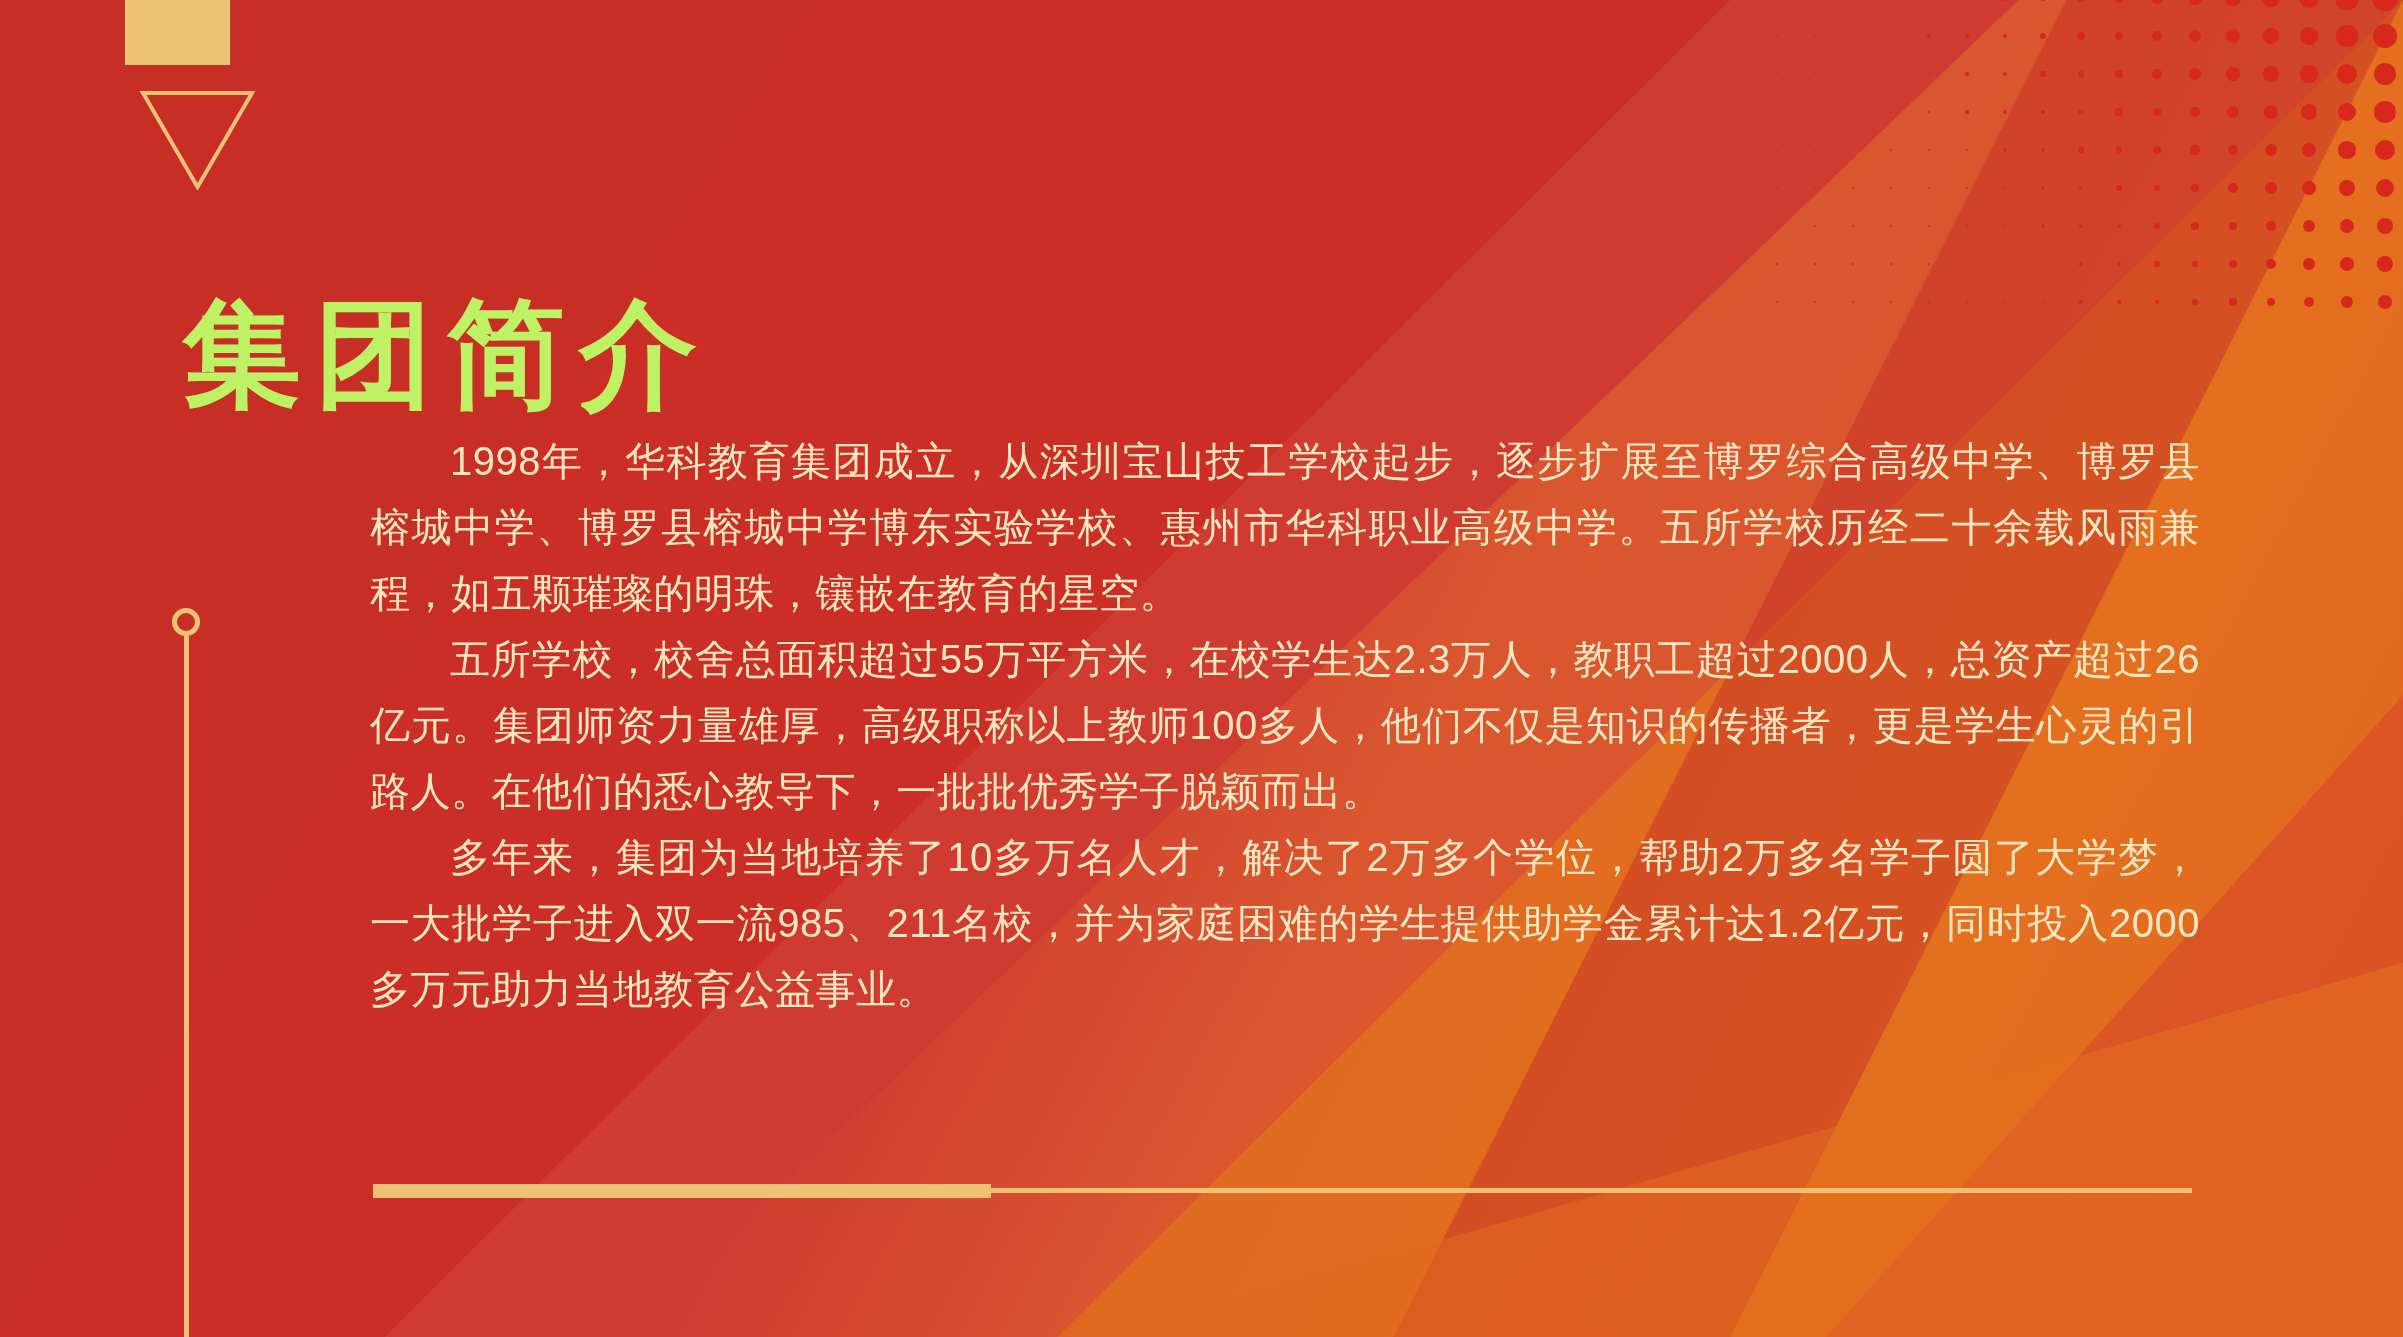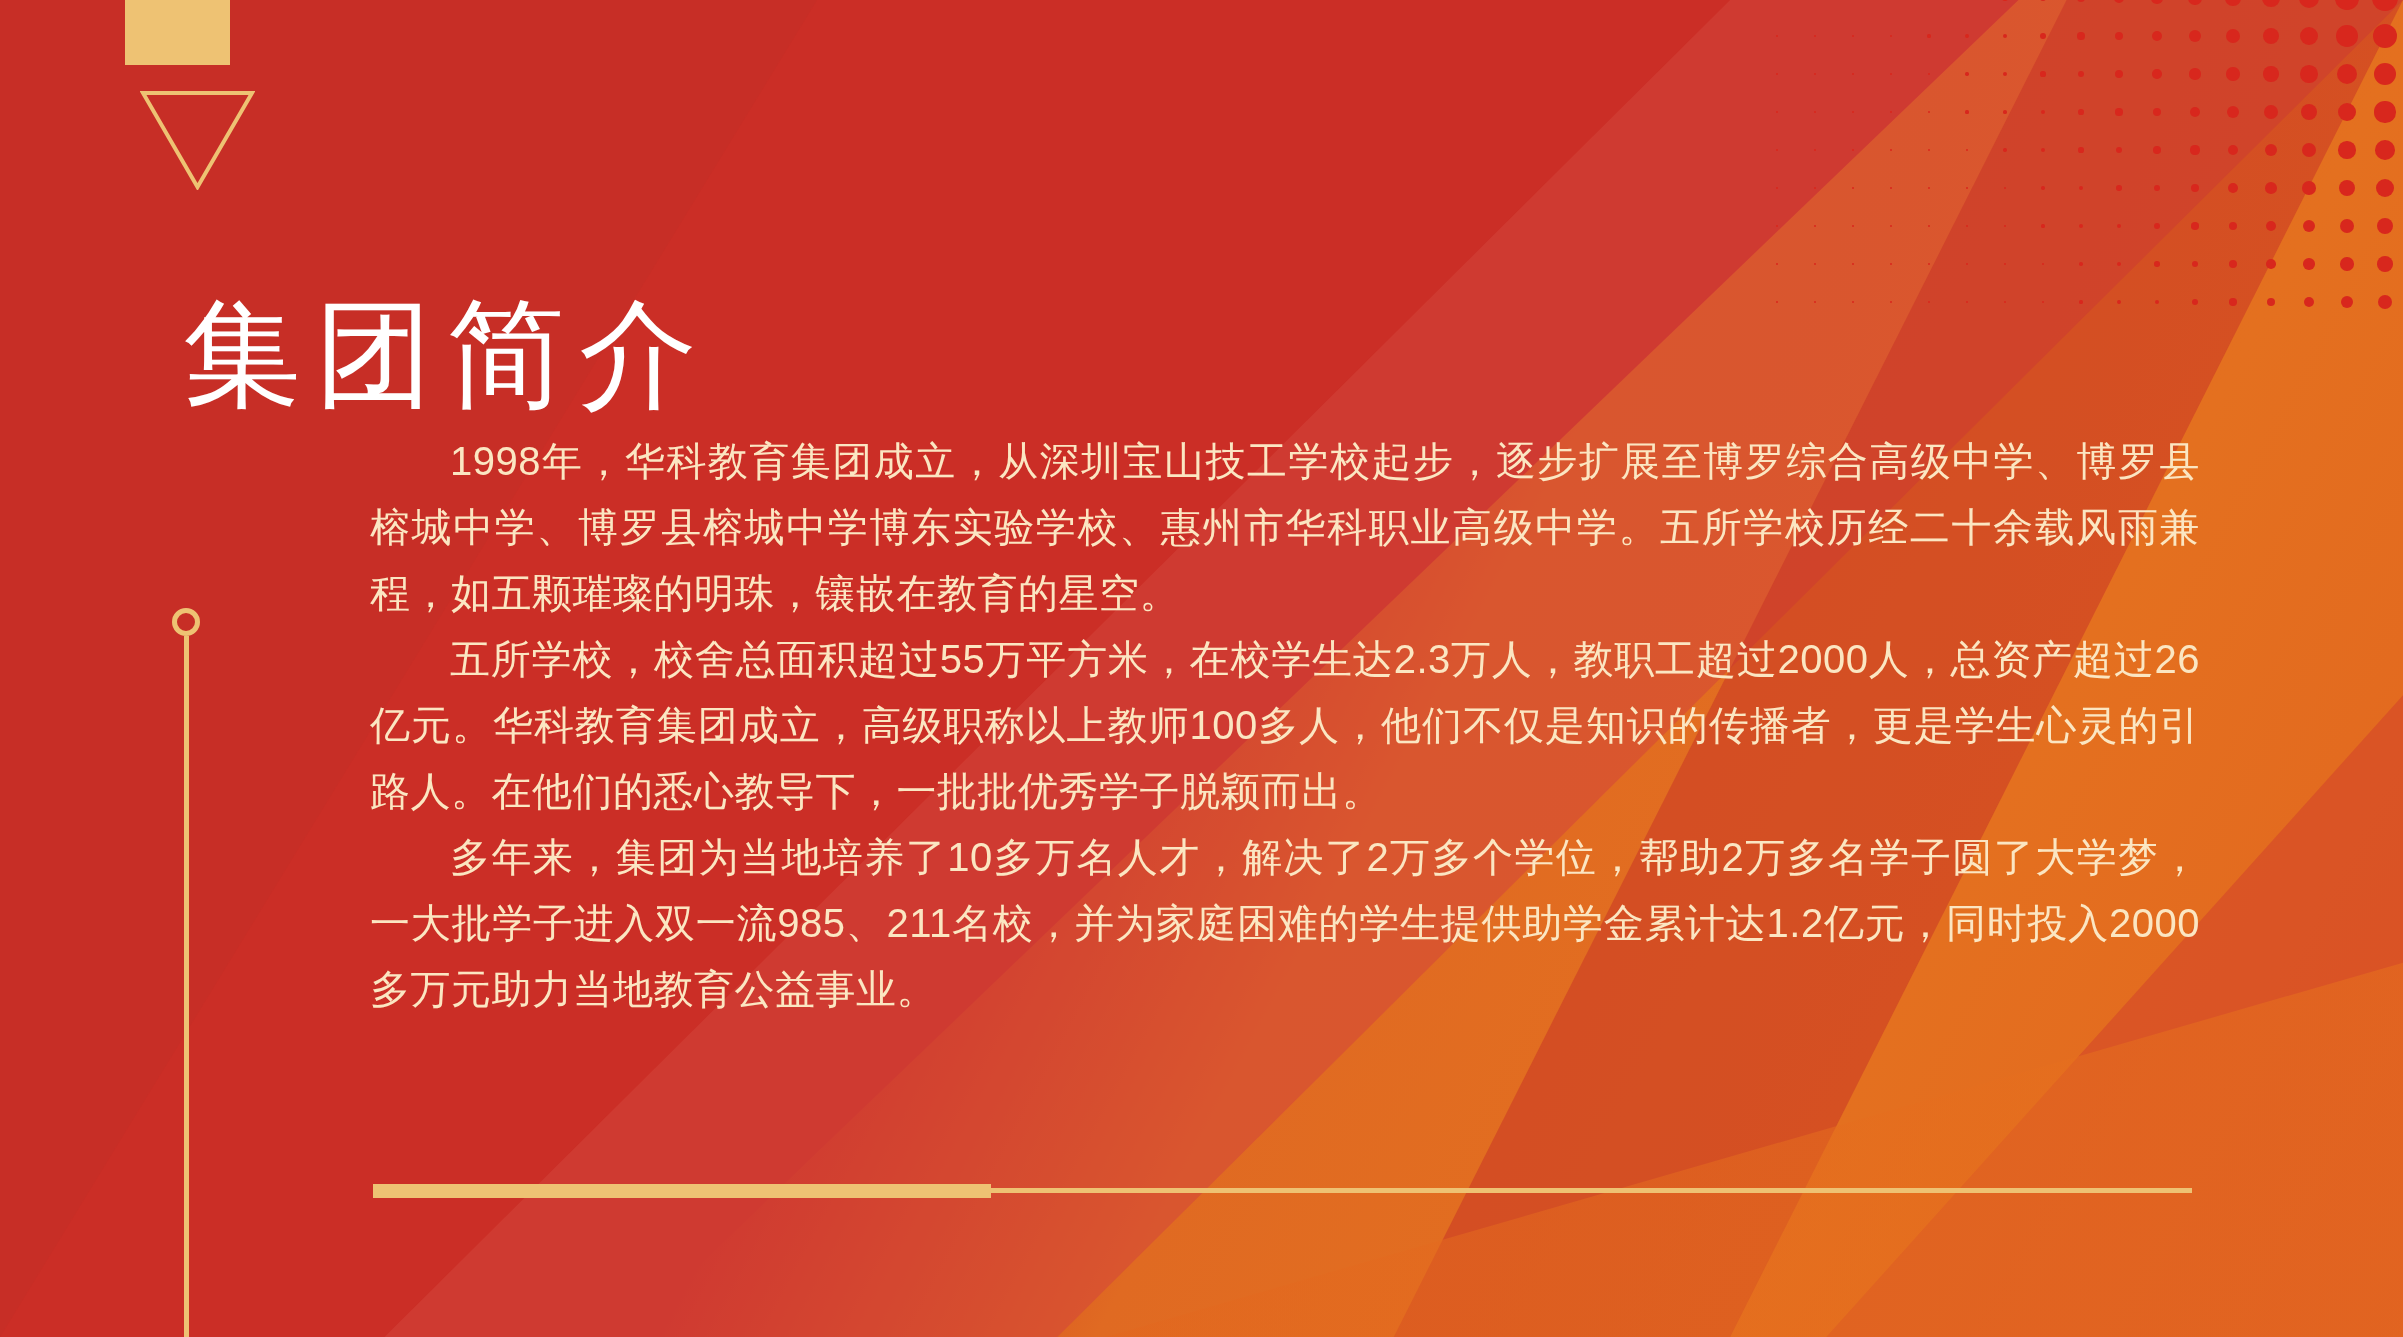--- a/index.html
+++ b/index.html
@@ -131,22 +131,22 @@
     height: 5px;
     background: #eec273;
   }
 
   
   .title {
     position: absolute;
     left: 183px;
     top: 212px;
     font-size: 118px;
-    font-weight: normal;
-    color: #ffffff;
+    font-weight: bold;
+    color: #bef264;
     letter-spacing: 14px;
     line-height: 1.08;
     white-space: nowrap;
   }
 
   .body-block {
     position: absolute;
     left: 370px;
     top: 428px;
     width: 1830px;
@@ -331,20 +331,20 @@
     <polygon points="3,3 112,3 57.5,97" fill="none" stroke="#eec273" stroke-width="4"></polygon>
   </svg>
 
   <div class="gold-circle"></div>
   <div class="gold-vline"></div>
 
   <h1 class="title">集团简介</h1>
 
   <div class="body-block">
     <p class="para">1998年，华科教育集团成立，从深圳宝山技工学校起步，逐步扩展至博罗综合高级中学、博罗县榕城中学、博罗县榕城中学博东实验学校、惠州市华科职业高级中学。五所学校历经二十余载风雨兼程，如五颗璀璨的明珠，镶嵌在教育的星空。</p>
-    <p class="para">五所学校，校舍总面积超过55万平方米，在校学生达2.3万人，教职工超过2000人，总资产超过26亿元。华科教育集团成立，高级职称以上教师100多人，他们不仅是知识的传播者，更是学生心灵的引路人。在他们的悉心教导下，一批批优秀学子脱颖而出。</p>
+    <p class="para">五所学校，校舍总面积超过55万平方米，在校学生达2.3万人，教职工超过2000人，总资产超过26亿元。集团师资力量雄厚，高级职称以上教师100多人，他们不仅是知识的传播者，更是学生心灵的引路人。在他们的悉心教导下，一批批优秀学子脱颖而出。</p>
     <p class="para">多年来，集团为当地培养了10多万名人才，解决了2万多个学位，帮助2万多名学子圆了大学梦，一大批学子进入双一流985、211名校，并为家庭困难的学生提供助学金累计达1.2亿元，同时投入2000多万元助力当地教育公益事业。</p>
   </div>
 
   <div class="gold-bar-thick"></div>
   <div class="gold-bar-thin"></div>
 
 </div>
 
 </body></html>

